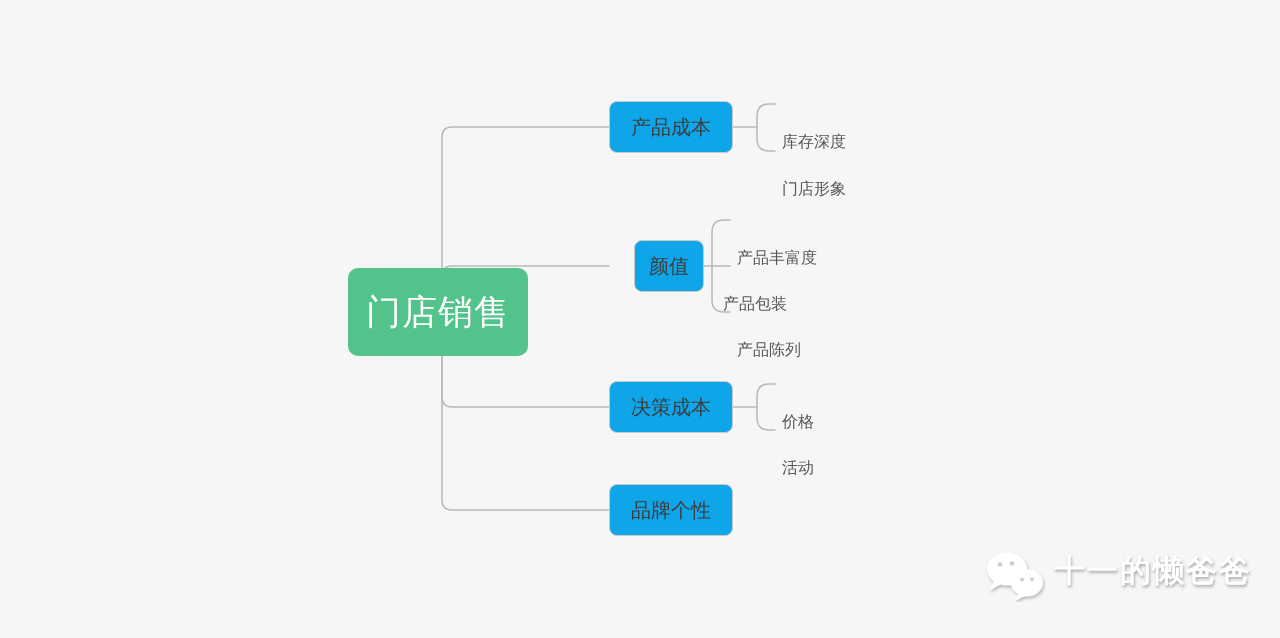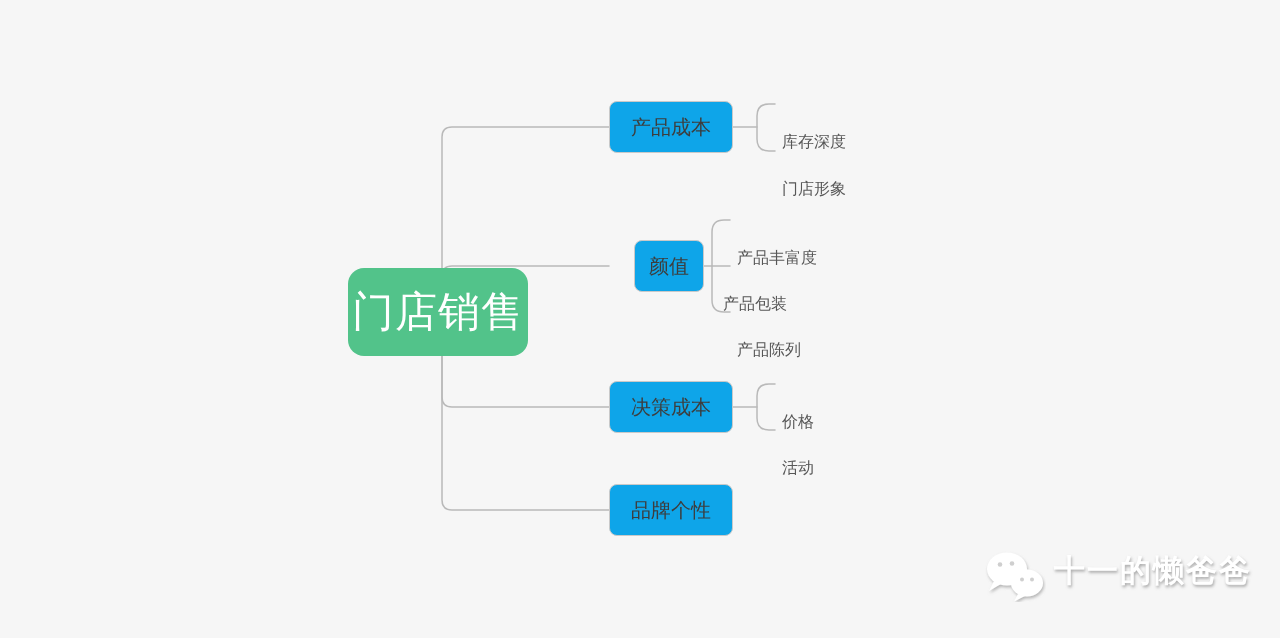--- a/index.html
+++ b/index.html
@@ -33,23 +33,23 @@
     box-sizing: border-box;
     display: flex;
     align-items: center;
     justify-content: center;
     white-space: nowrap;
   }
   .root-node {
     left: 348px; top: 268px;
     width: 180px; height: 88px;
     background: #52c38a;
-    border-radius: 16px;
+    border-radius: 10px;
     color: #ffffff;
-    font-size: 42px;
+    font-size: 35px;
     font-weight: 500;
     letter-spacing: 1px;
   }
   .branch-node {
     background: #0ea5e9;
     border: 1px solid #c9c9c9;
     border-radius: 8px;
     color: #3d3d3d;
     font-size: 20px;
     height: 52px;

